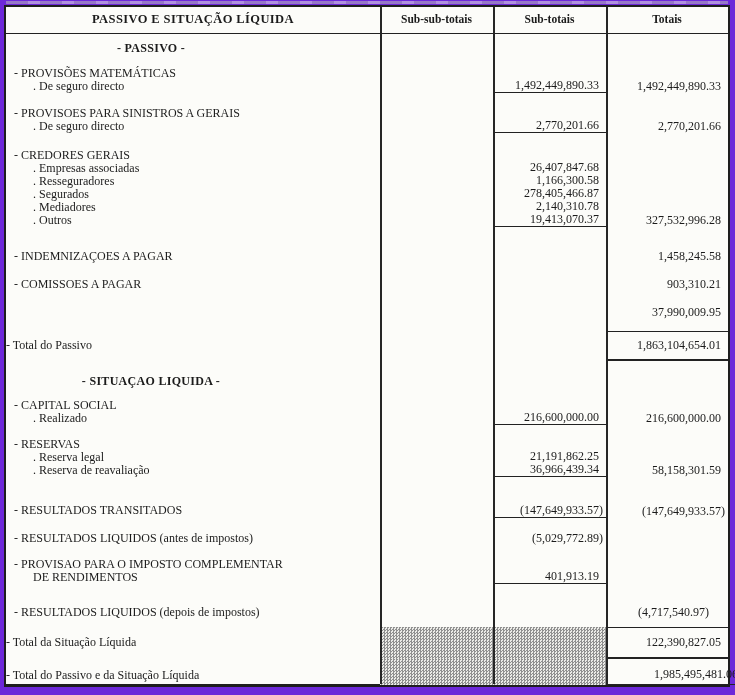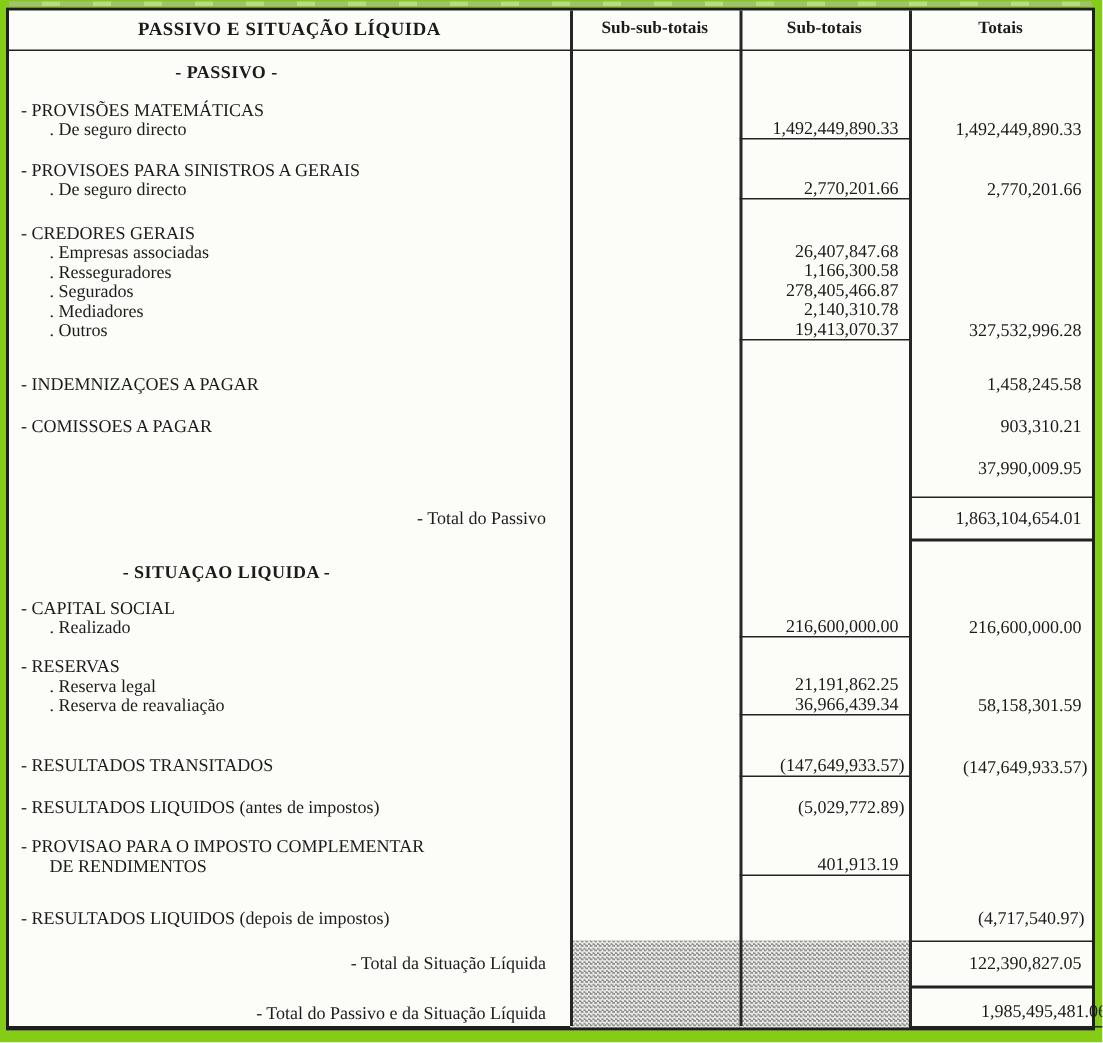--- a/index.html
+++ b/index.html
@@ -1,20 +1,20 @@
 <!DOCTYPE html>
 <html><head>
 <meta charset="utf-8">
 <style>
   * { margin:0; padding:0; box-sizing:border-box; }
   html,body { background:#ffffff; }
   .sheet {
     position:relative;
     width:735px; height:695px;
-    background:#84cc16;
+    background:#6d28d9;
     font-family:"Liberation Serif","DejaVu Serif",serif;
     color:#1b1b1b;
     overflow:hidden;
   }
   .scan-streak {
     position:absolute; left:6px; top:1px; width:722px; height:3px;
     background:repeating-linear-gradient(90deg,#b9b9b9 0 22px,#e6e6e2 22px 34px);
     opacity:.55;
   }
   .table {
@@ -37,21 +37,21 @@
   .c4 { flex:1 1 auto; display:flex; flex-direction:column; justify-content:flex-end; align-items:flex-end;
         padding-right:7px; text-align:right; }
   .ul { border-bottom:1.4px solid #222; }
   .hdr { height:26.5px; border-bottom:1.6px solid #222; }
   .hc  { display:flex; align-items:center; justify-content:center; font-weight:bold;
          font-size:11.5px; padding:0; text-align:center; }
   .hc1 { font-size:12.5px; letter-spacing:.4px; }
   .l0 { padding-left:8px; }
   .l1 { padding-left:27px; }
   .sech { width:290px; text-align:center; font-weight:bold; letter-spacing:.3px; }
-  .trow .c1 { display:flex; flex-direction:row; align-items:center; justify-content:flex-end; padding-right:16px; }
+  .trow .c1 { display:flex; flex-direction:row; align-items:center; justify-content:flex-start; padding-right:3px; }
   .box { border-top:1.5px solid #222; border-bottom:2px solid #222;
          justify-content:center; }
   .hatchcell {
     padding:0;
     background:conic-gradient(#8f8f8f 25%, #ebebe7 0 50%, #8f8f8f 0 75%, #ebebe7 0);
     background-size:3px 3px;
   }
   .bot-ul { border-bottom:1.6px solid #222;padding-left:48px; }
   .pb3 { padding-bottom:3px; }
   .spacer { height:8px; }
@@ -245,21 +245,21 @@
       </div>
       <div class="c c4"></div>
     </div>
 
     <div class="row" style="margin-top:22px">
       <div class="c c1">
         <div class="l0">- RESULTADOS LIQUIDOS (depois de impostos)</div>
       </div>
       <div class="c c2"></div>
       <div class="c c3"></div>
-      <div class="c c4" style="padding-right:5px">
+      <div class="c c4" style="padding-right:19px">
         <div>(4,717,540.97)</div>
       </div>
     </div>
 
     <div class="row trow" style="margin-top:8px; height:32px">
       <div class="c c1">
         <div>- Total da Situação Líquida</div>
       </div>
       <div class="c c2 hatchcell"></div>
       <div class="c c3 hatchcell"></div>

